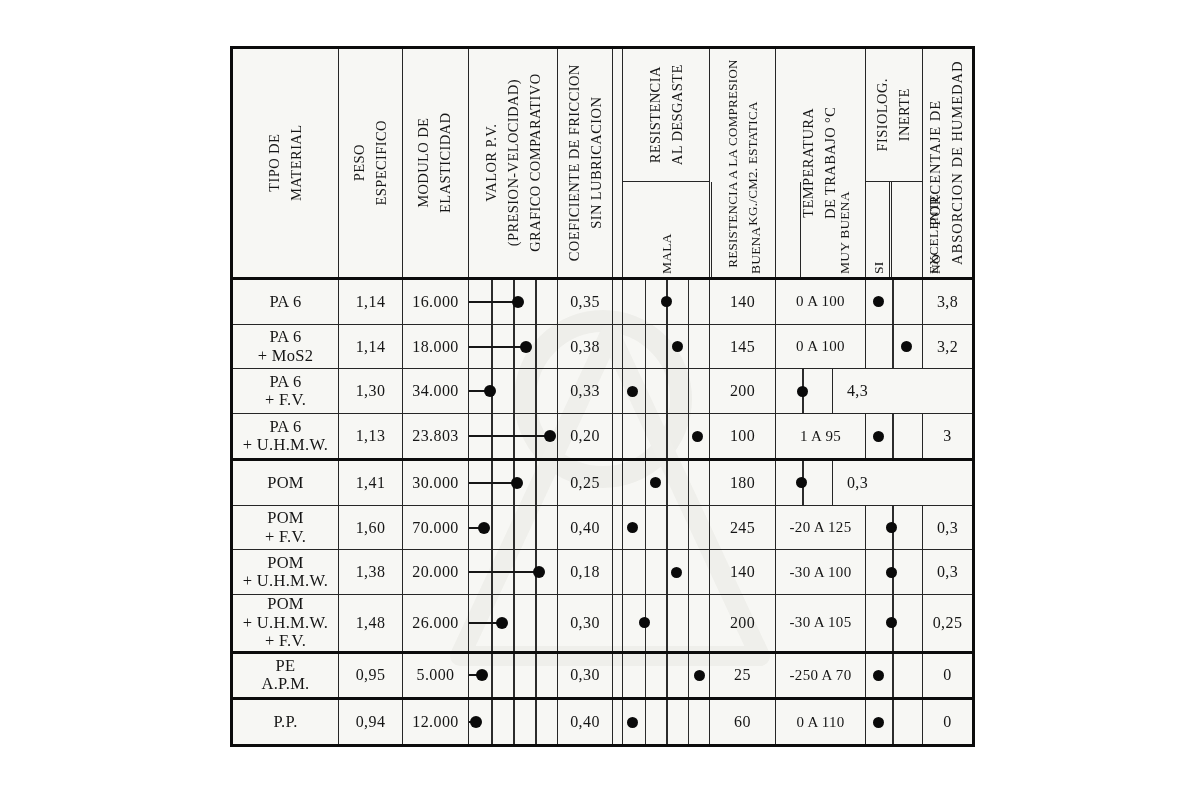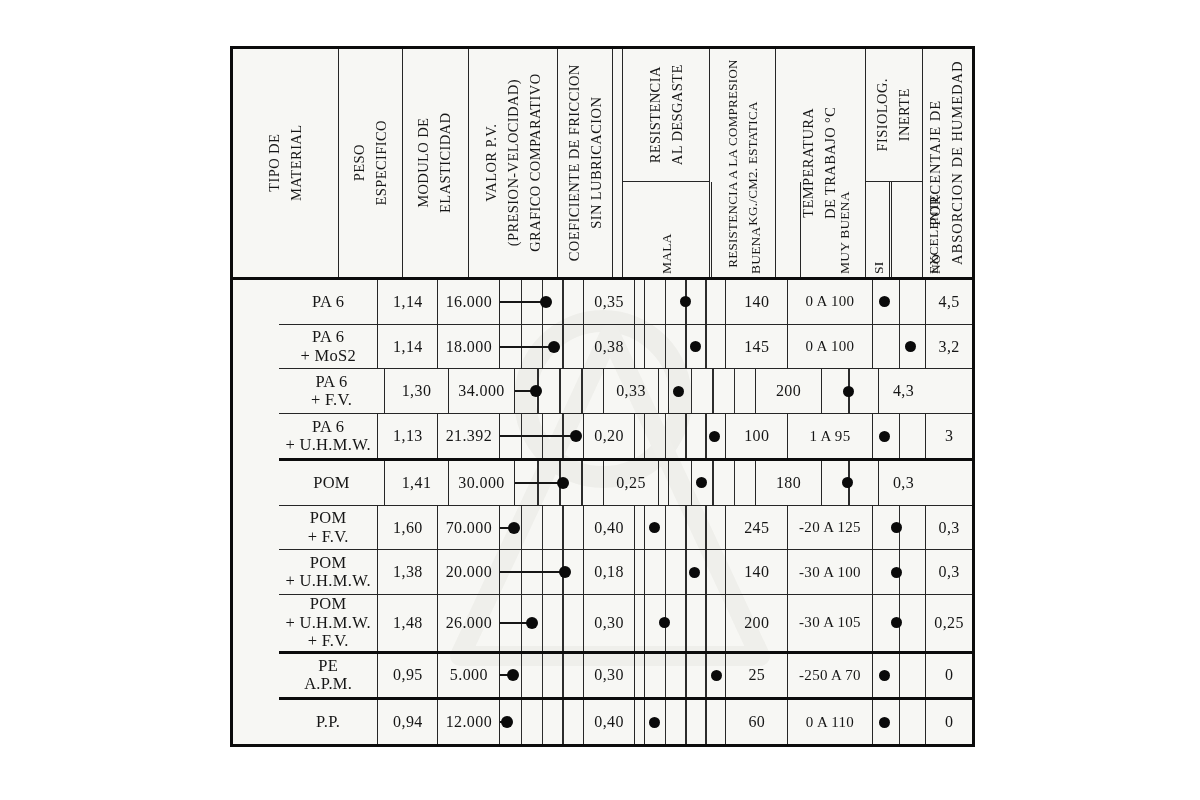--- a/index.html
+++ b/index.html
@@ -21,21 +21,21 @@
   .subcol{box-sizing:border-box;border-right:1.5px solid #262626;flex:1;display:flex;
           align-items:center;justify-content:center;}
   .subcol:last-child{border-right:none;}
   .vt{flex:none;transform:rotate(-90deg);white-space:nowrap;text-align:center;
       font-size:14.5px;line-height:1.5;letter-spacing:.4px;}
   .vt.small{font-size:13px;letter-spacing:.3px;}
   .vt.wide{letter-spacing:1px;}
   .vtb{flex:none;transform:rotate(-90deg);white-space:nowrap;text-align:left;
        width:88px;font-size:13.5px;letter-spacing:.2px;}
   
-  .tbody{position:relative;z-index:1;display:flex;flex-direction:column;height:464px;margin-left:46px;}
+  .tbody{position:relative;z-index:1;display:flex;flex-direction:column;height:464px;}
   .trow{flex:1;display:flex;box-sizing:border-box;border-bottom:1.5px solid #262626;}
   .trow.thick{border-bottom:3.5px solid #0c0c0c;}
   .trow:last-child{border-bottom:none;}
   .cell{box-sizing:border-box;border-right:1.5px solid #262626;display:flex;flex-direction:column;
         align-items:center;justify-content:center;font-size:16px;position:relative;}
   .cell:last-child{border-right:none;}
   .mline{line-height:1.12;font-size:16.5px;text-align:center;letter-spacing:.3px;}
   .num{letter-spacing:.4px;}
   .temp{font-size:15px;letter-spacing:.3px;}
   
@@ -172,21 +172,21 @@
             <div class="grid" style="left: 50%;"></div>
             <div class="grid" style="left: 75%;"></div>
             <div class="dot" style="left: calc(51% - 5.5px);"></div>
           </div>
           <div class="cell w-comp num">140</div>
           <div class="cell w-temp temp">0 A 100</div>
           <div class="cell w-fis">
             <div class="grid" style="left: 26px;"></div>
             <div class="dot" style="left: calc(22.5% - 5.5px);"></div>
           </div>
-          <div class="cell w-hum num">4,5</div>
+          <div class="cell w-hum num">3,8</div>
         </div>
         <div class="trow">
           <div class="cell w-material">
             <div class="mline">PA 6</div>
             <div class="mline">+ MoS2</div>
           </div>
           <div class="cell w-peso num">1,14</div>
           <div class="cell w-modulo num">18.000</div>
           <div class="cell w-pv">
             <div class="grid" style="left: 25%;"></div>
@@ -239,21 +239,21 @@
             <div class="dot" style="left: calc(46.5% - 5.5px);"></div>
           </div>
           <div class="cell w-hum num">4,3</div>
         </div>
         <div class="trow thick">
           <div class="cell w-material">
             <div class="mline">PA 6</div>
             <div class="mline">+ U.H.M.W.</div>
           </div>
           <div class="cell w-peso num">1,13</div>
-          <div class="cell w-modulo num">21.392</div>
+          <div class="cell w-modulo num">23.803</div>
           <div class="cell w-pv">
             <div class="grid" style="left: 25%;"></div>
             <div class="grid" style="left: 50%;"></div>
             <div class="grid" style="left: 75%;"></div>
             <div class="pvline" style="width: 92%;"></div>
             <div class="dot big" style="left: calc(92% - 6px);"></div>
           </div>
           <div class="cell w-fric num">0,20</div>
           <div class="cell w-spacer"></div>
           <div class="cell w-wear">

